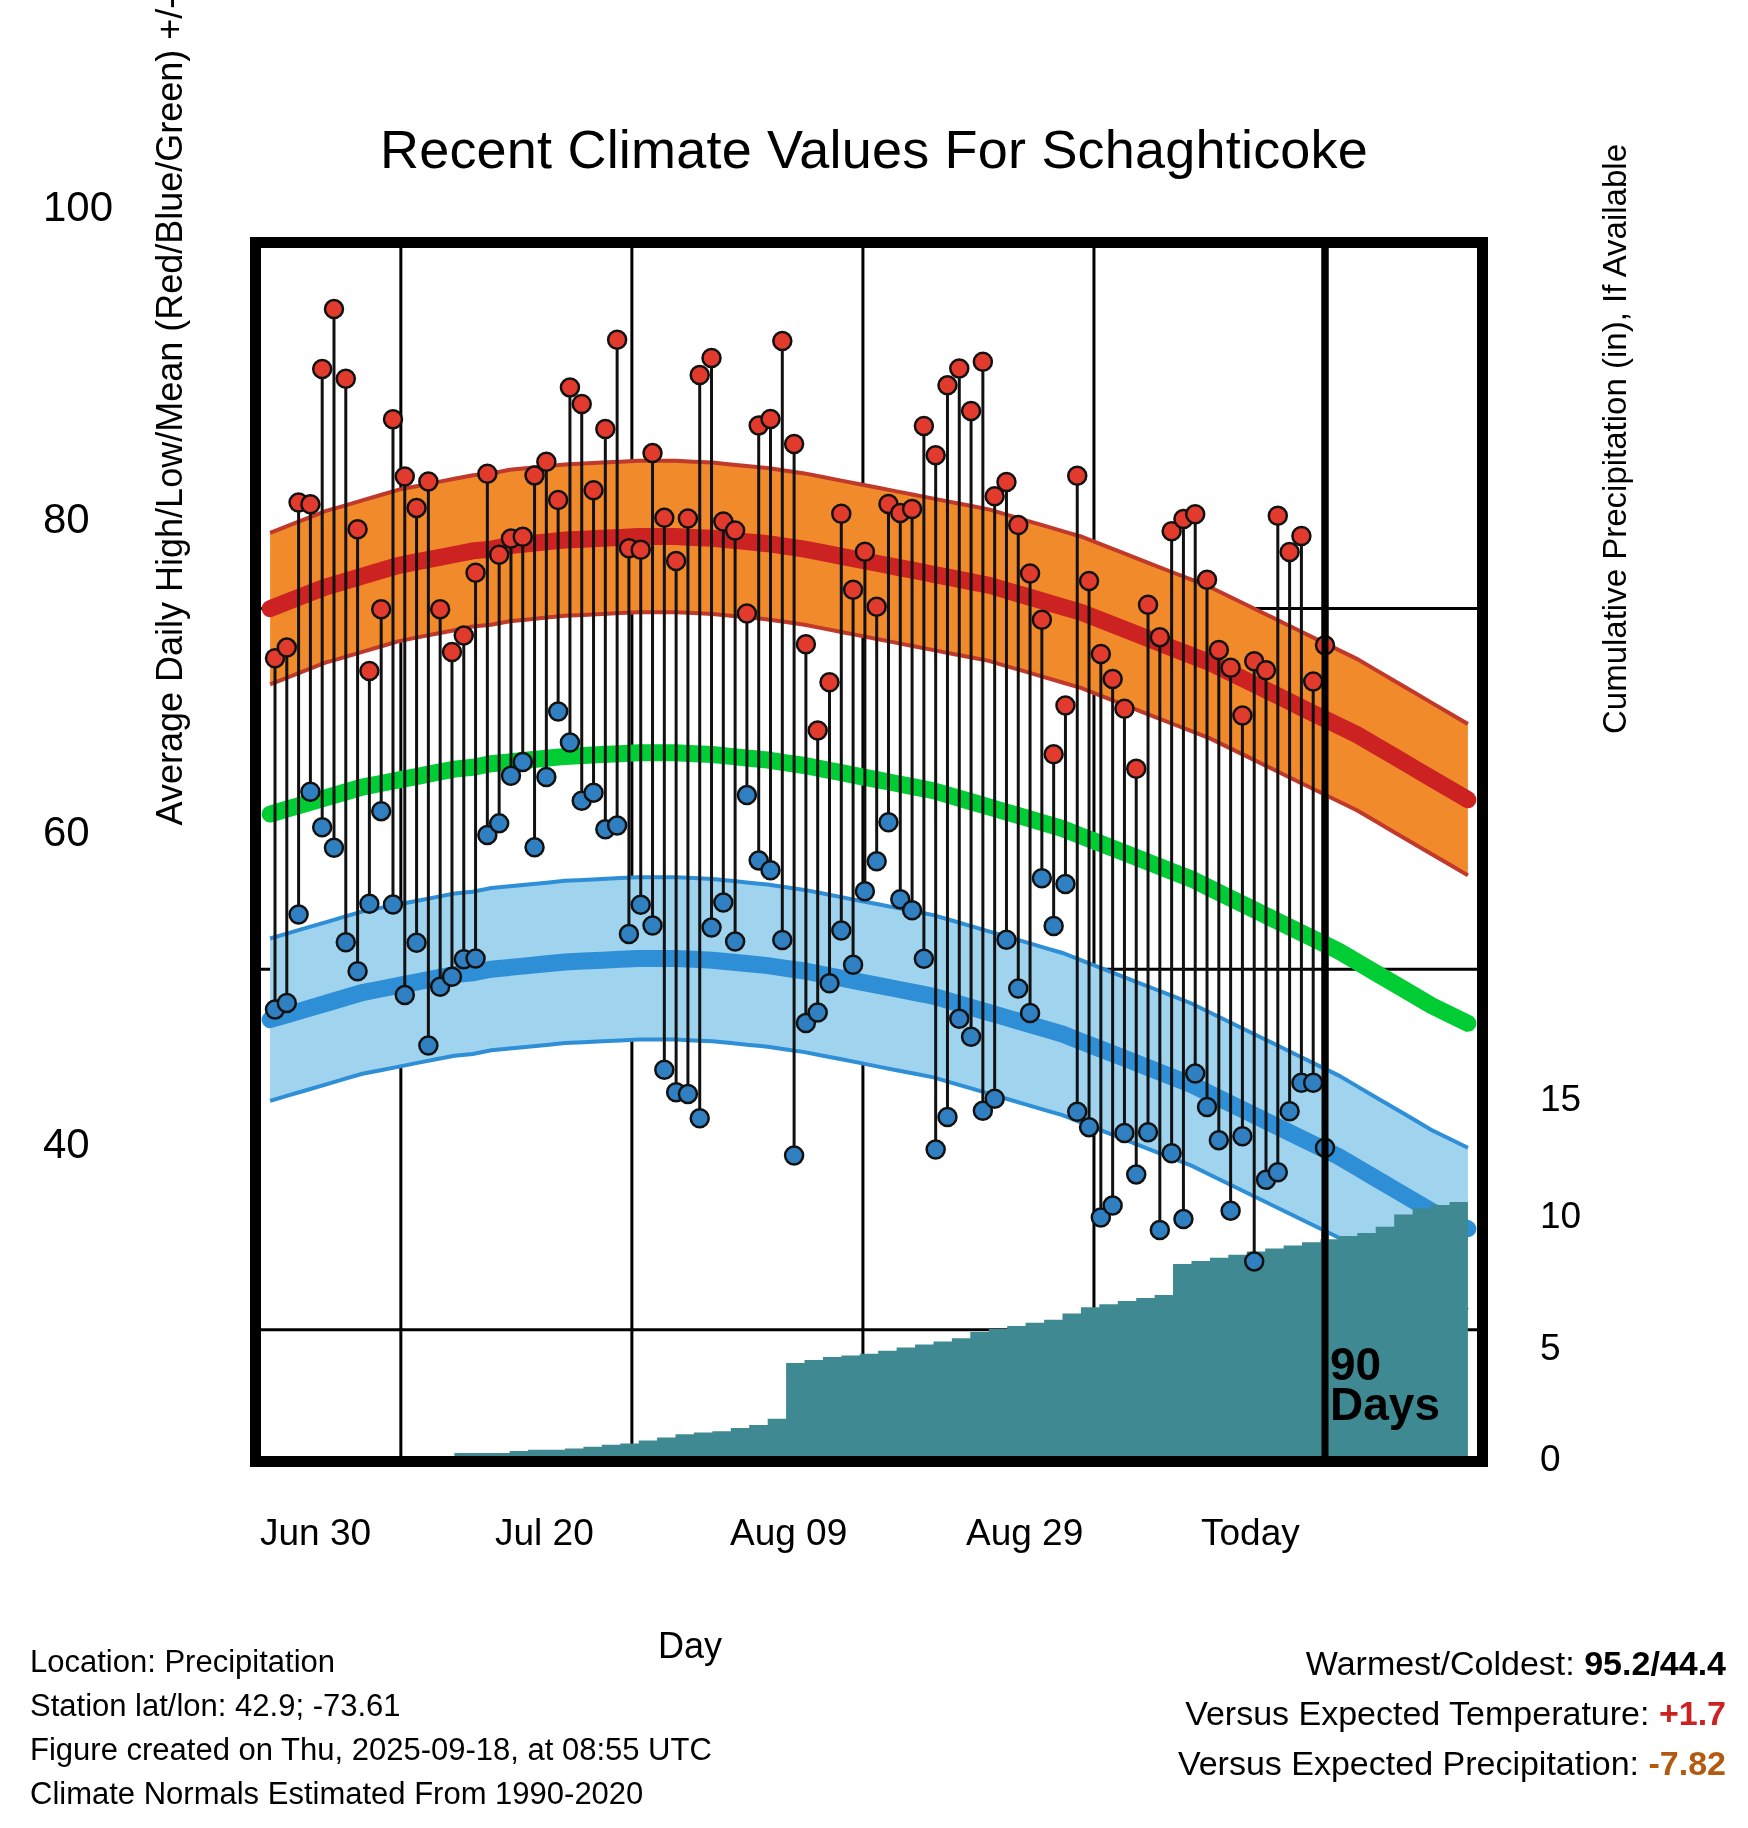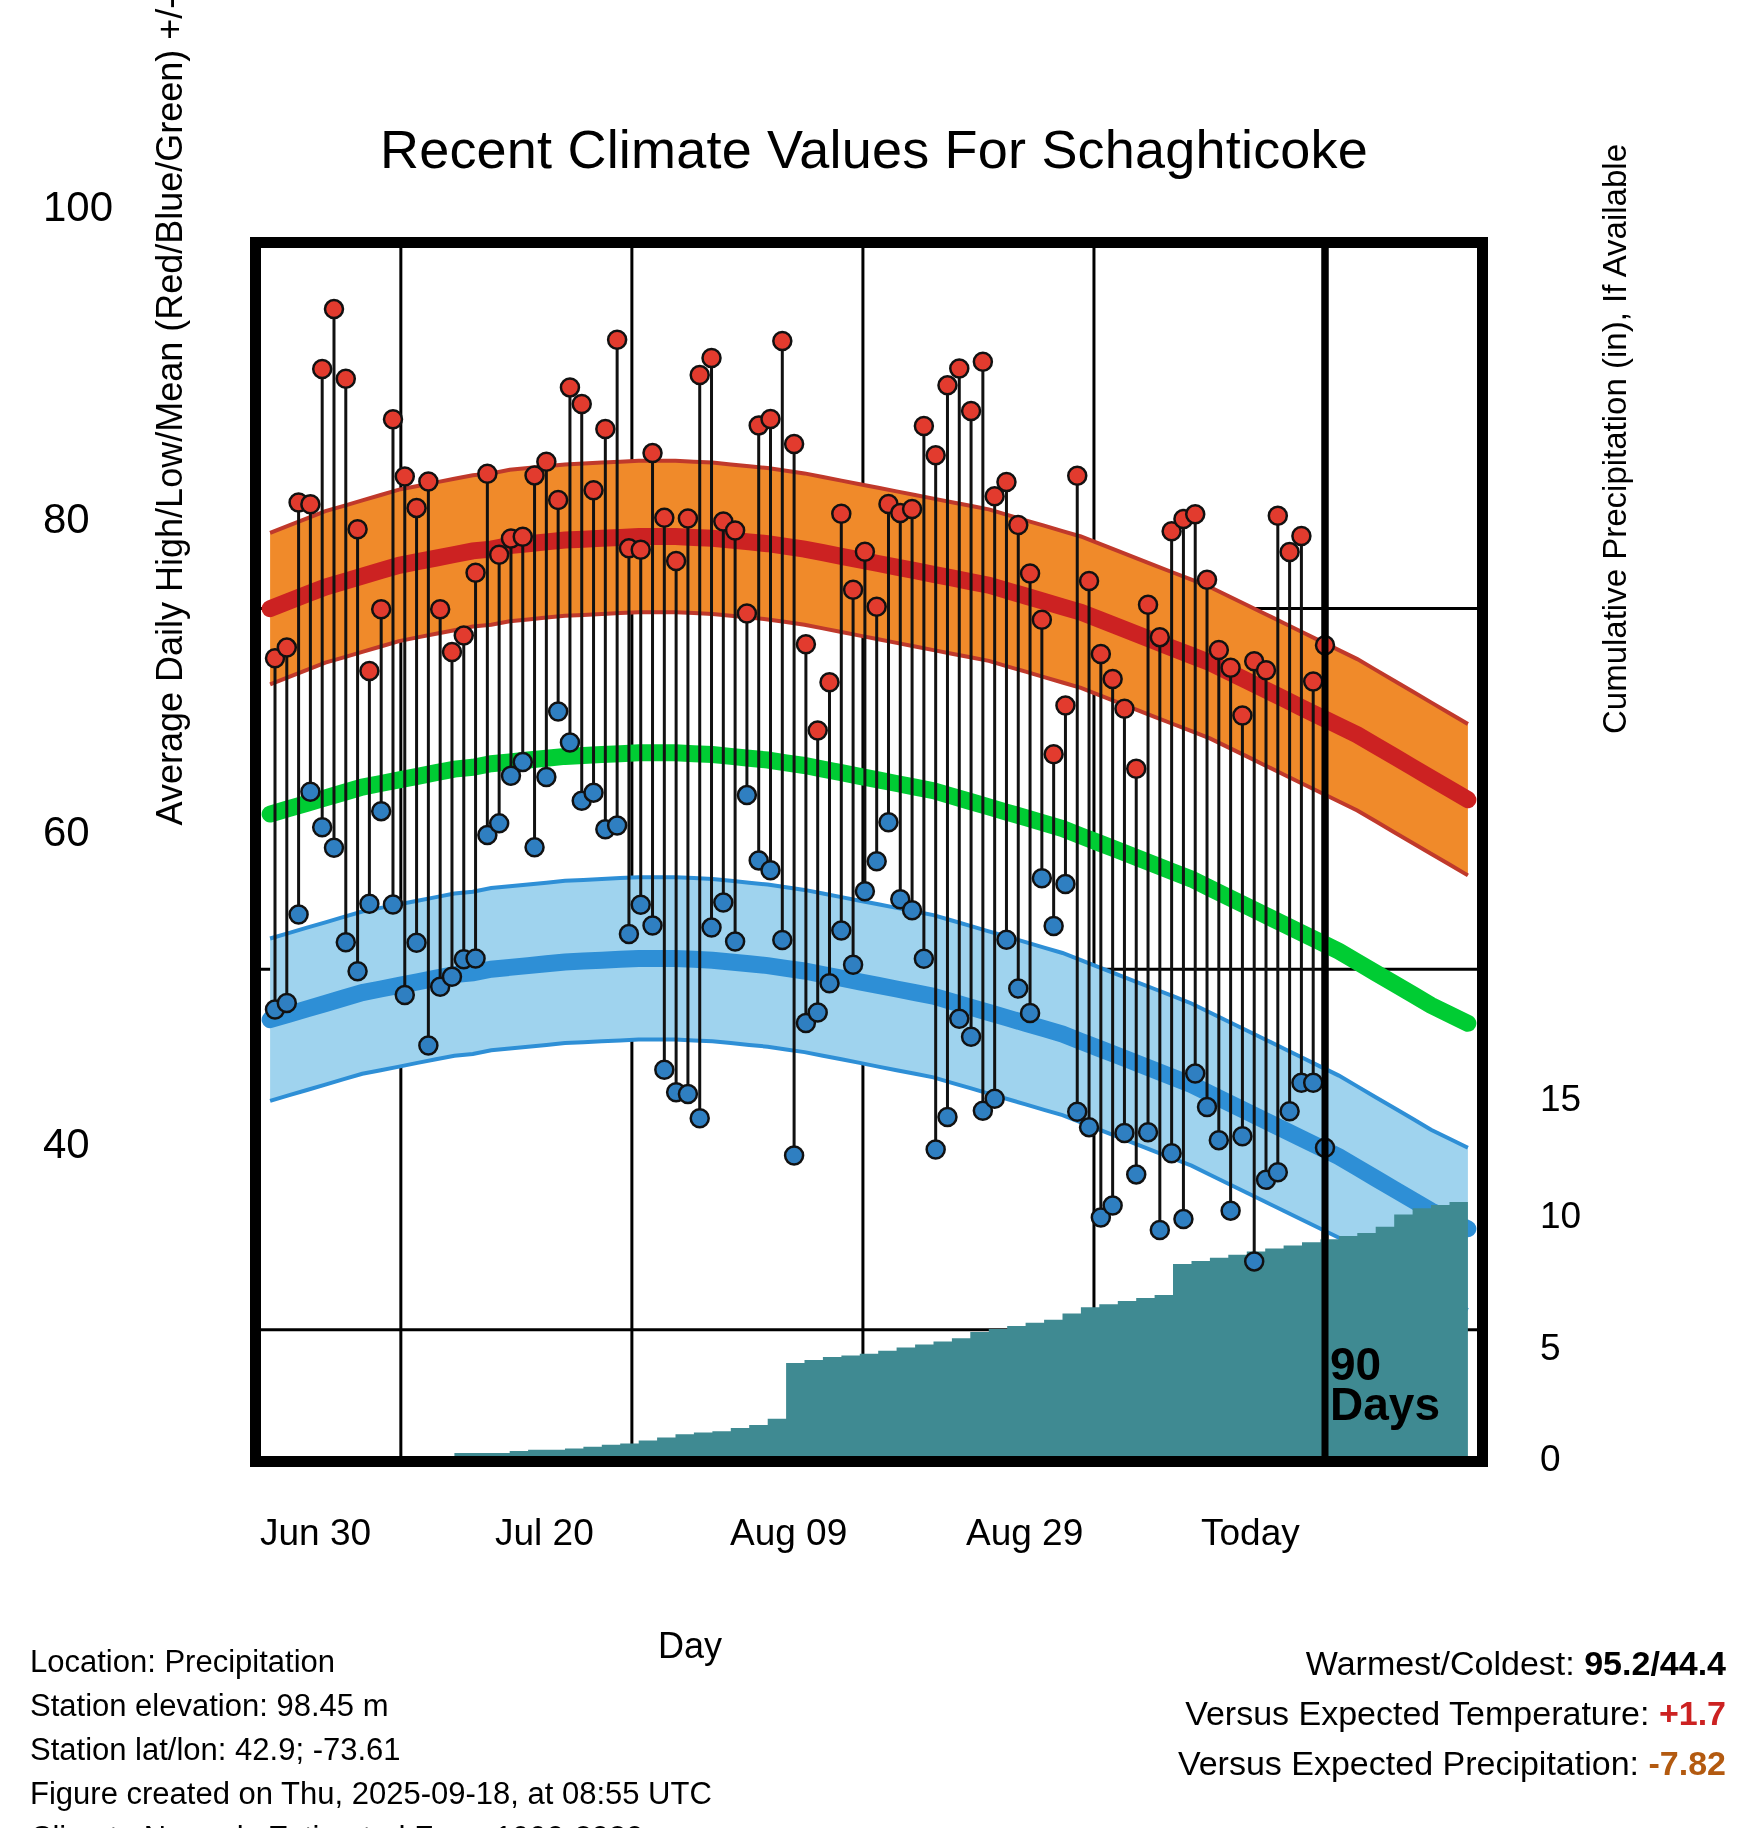--- a/index.html
+++ b/index.html
@@ -377,21 +377,20 @@
         <circle cx="1064" cy="899.7607883011102" r="9" fill="#2f7fc1" stroke="#111" stroke-width="2.5"></circle>
         <line x1="1064" y1="0" x2="1064" y2="1208" stroke="#000" stroke-width="7"></line>
       </svg>
   </div>
 
   <div class="daylabel" style="left:1330px;top:1329px;">90</div>
   <div class="daylabel" style="left:1330px;top:1369px;">Days</div>
 
   <div class="footer-left">
     <div>Location: Precipitation</div>
-    <div>Station elevation: 98.45 m</div>
     <div>Station lat/lon: 42.9; -73.61</div>
     <div>Figure created on Thu, 2025-09-18, at 08:55 UTC</div>
     <div>Climate Normals Estimated From 1990-2020</div>
   </div>
 
   <div class="footer-right">
     <div class="row">
       <span>Warmest/Coldest:</span>
       <span class="bold">95.2/44.4</span>
     </div>

